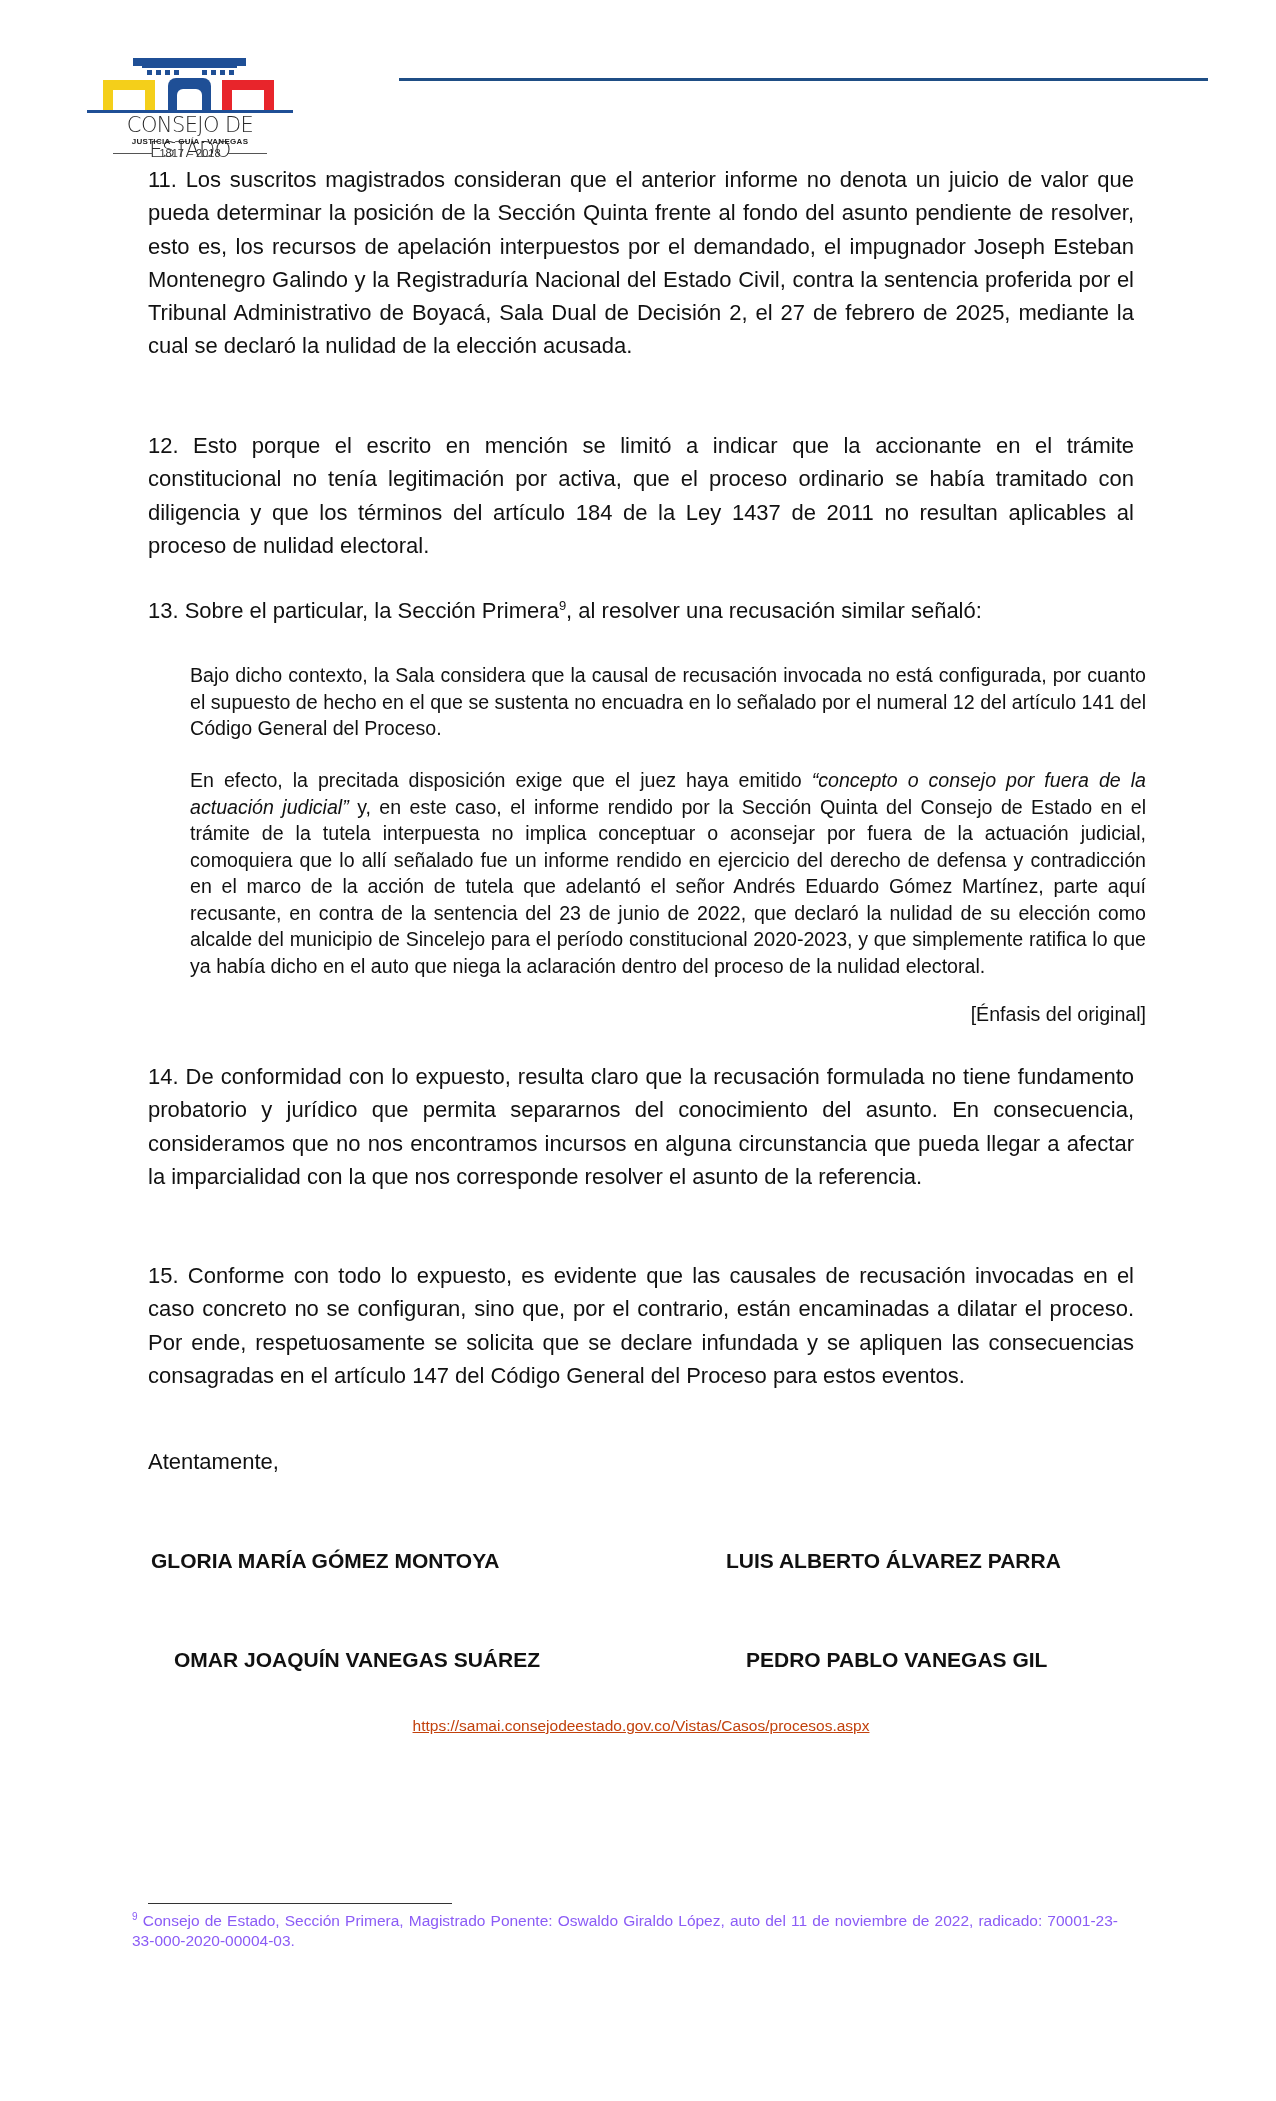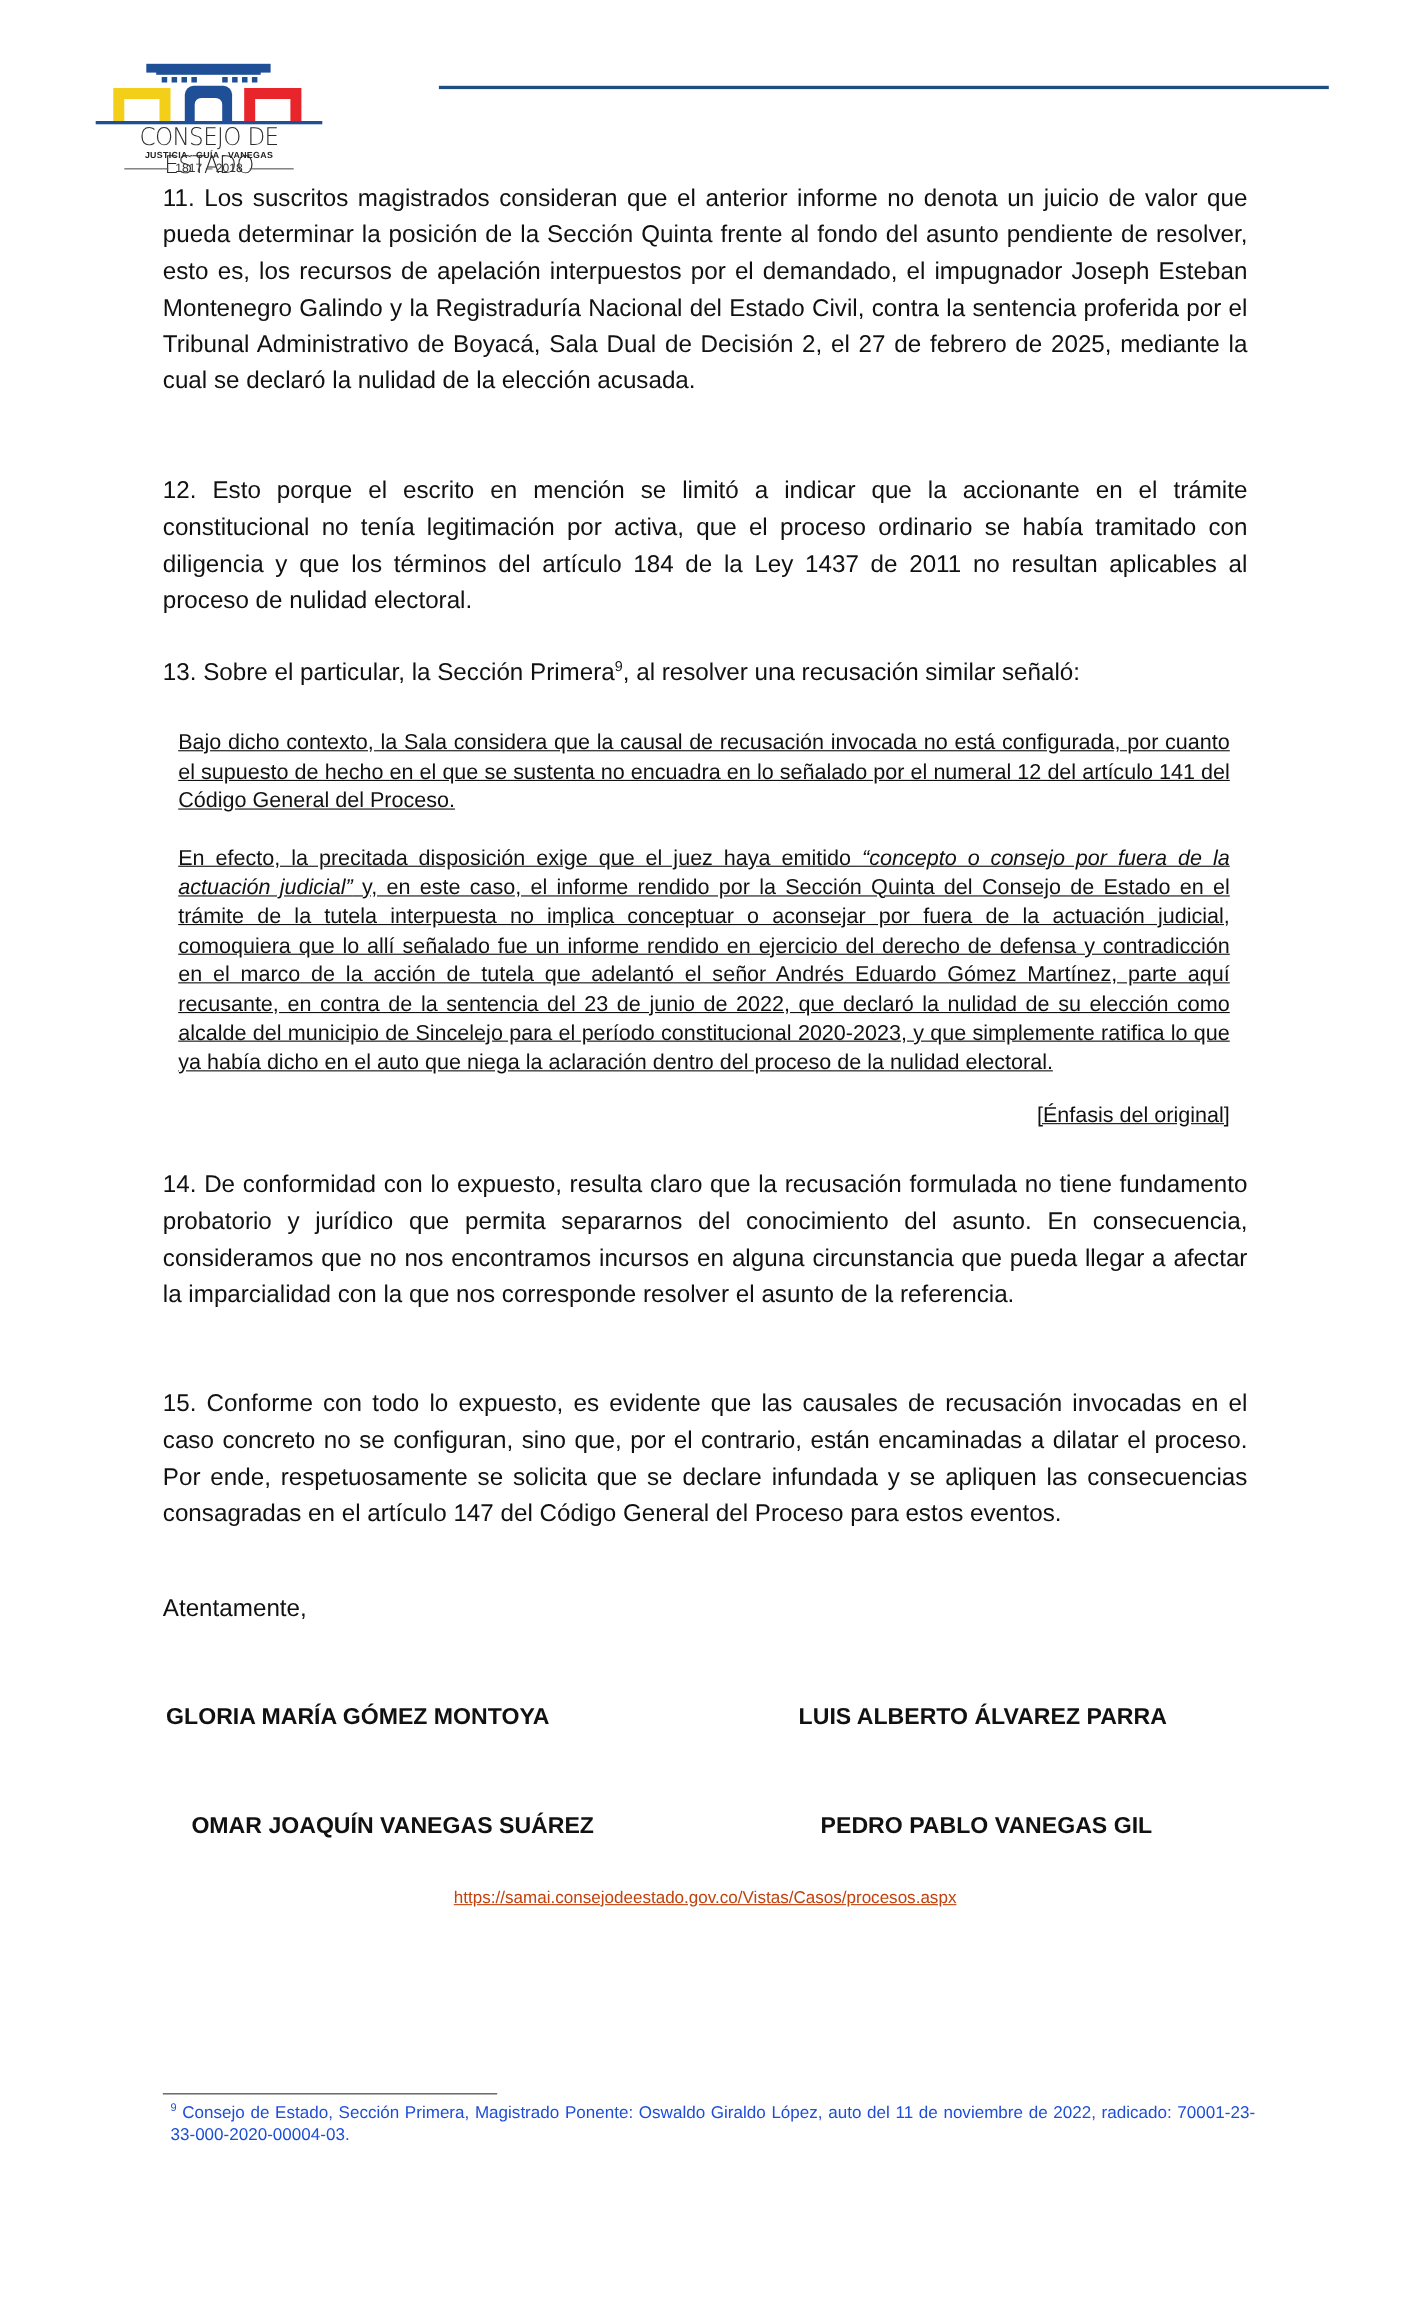--- a/index.html
+++ b/index.html
@@ -26,32 +26,32 @@
   .logo .years-row { position: absolute; left: 0; top: 90px; width: 212px; height: 14px;
                      display: flex; align-items: center; justify-content: center; gap: 6px; }
   .logo .years-row .dash { width: 40px; height: 1px; background: #555; }
   .logo .years { font-size: 11px; color: #333; }
 
   .header-rule { position: absolute; left: 399px; top: 78px; width: 809px; height: 3px; background: #1f4e85; }
 
   
   .para { position: absolute; left: 148px; width: 986px; font-size: 22px; line-height: 33.3px;
           text-align: justify; margin: 0; color: #111; }
-  .quote { position: absolute; left: 162px; width: 956px; font-size: 19.6px; line-height: 26.5px;
-           text-align: justify; margin: 0; color: #111; text-decoration: underline; }
+  .quote { position: absolute; left: 190px; width: 956px; font-size: 19.6px; line-height: 26.5px;
+           text-align: justify; margin: 0; color: #111; }
   sup.fn { font-size: 13px; vertical-align: super; line-height: 0; }
 
   .sig { position: absolute; font-size: 21px; font-weight: bold; color: #111; white-space: nowrap; }
 
   .note { position: absolute; left: 148px; width: 986px; text-align: center; font-size: 15.5px; color: #111; line-height: 23px; }
   .note a { color: #c2410c; text-decoration: underline; }
 
   .fn-rule { position: absolute; left: 148px; top: 1903px; width: 304px; height: 1px; background: #333; }
-  .footnote { position: absolute; left: 155px; top: 1911px; width: 986px; font-size: 15.5px; line-height: 20px;
-              text-align: justify; color: #1d4ed8; margin: 0; }
+  .footnote { position: absolute; left: 132px; top: 1911px; width: 986px; font-size: 15.5px; line-height: 20px;
+              text-align: justify; color: #8b5cf6; margin: 0; }
   .footnote sup { font-size: 10px; vertical-align: super; line-height: 0; }
 </style>
 </head>
 <body>
 
 <div class="logo">
   <div class="roof"></div>
   <div class="roof-lip"></div>
   <div class="sq" style="left:63px"></div>
   <div class="sq" style="left:72px"></div>

